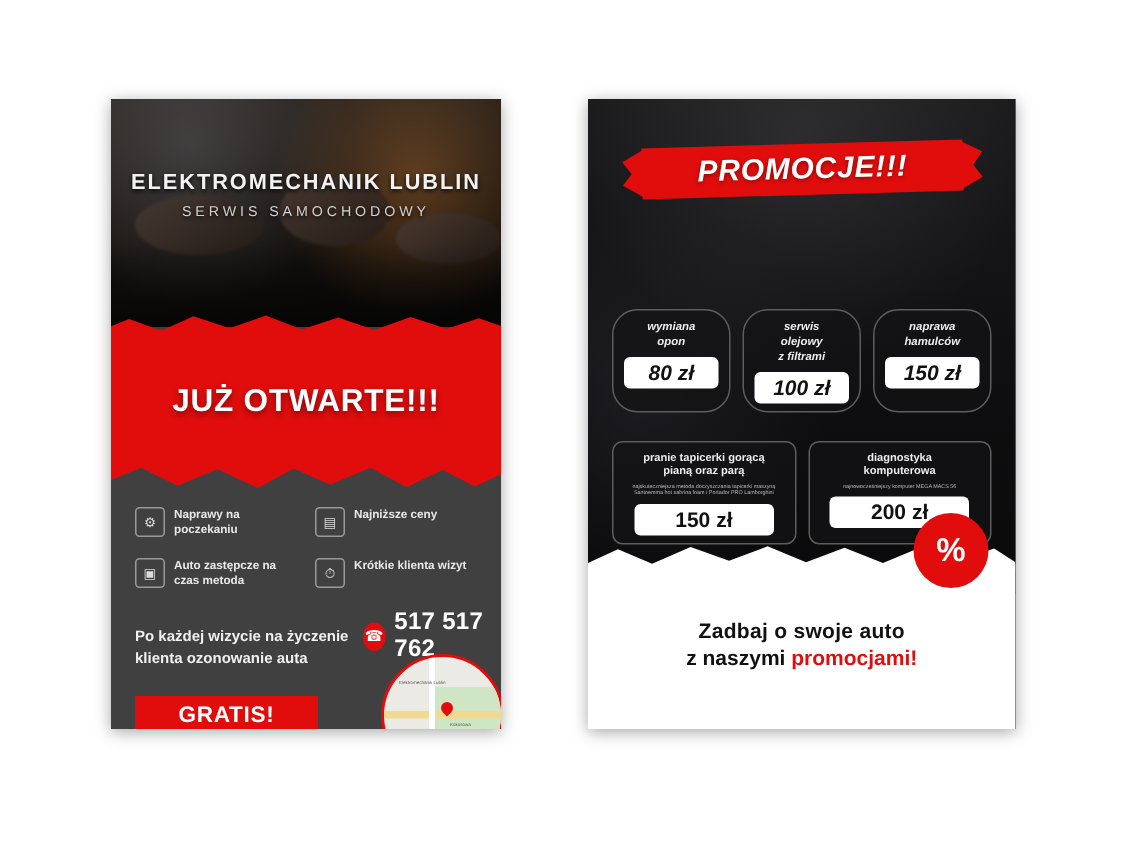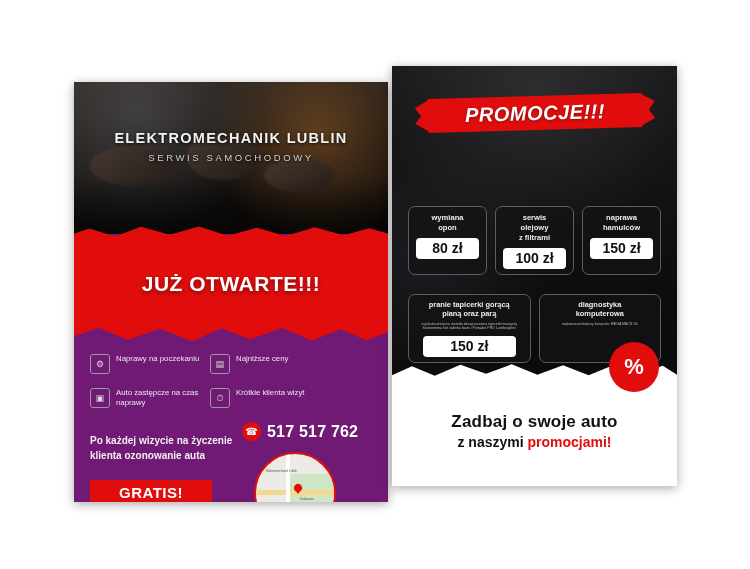--- a/index.html
+++ b/index.html
@@ -11,21 +11,21 @@
   }
   .stage{position:relative;width:750px;height:569px;}
 
   
   .flyer{
     position:absolute;
     background:#111;
     box-shadow:0 2px 10px rgba(0,0,0,.35);
     overflow:hidden;
   }
-  #flyer-left{left:74px;top:66px;width:314px;height:420px;background:#701a75;margin-top:16px;}
+  #flyer-left{left:74px;top:66px;width:260px;height:420px;background:#404040;}
   #flyer-right{left:392px;top:66px;width:285px;height:420px;background:#0d0d0d;}
 
   
   .l-photo{
     position:absolute;left:0;top:0;width:100%;height:152px;
     background:
       radial-gradient(circle at 78% 34%, rgba(255,150,60,.30) 0%, rgba(0,0,0,0) 42%),
       radial-gradient(circle at 20% 20%, rgba(120,120,130,.35) 0%, rgba(0,0,0,0) 45%),
       linear-gradient(170deg,#2c2722 0%, #15120f 55%, #0a0908 100%);
   }
@@ -76,21 +76,21 @@
   
   .features{
     position:absolute;left:16px;top:272px;width:243px;
     display:flex;flex-wrap:wrap;gap:4px 8px;z-index:5;
   }
   .feature{display:flex;align-items:flex-start;gap:6px;width:112px;min-height:30px;}
   .f-ico{
     width:18px;height:18px;flex:0 0 18px;border:1px solid #9a9a9a;border-radius:3px;
     display:flex;align-items:center;justify-content:center;color:#dcdcdc;font-size:9px;
   }
-  .f-txt{color:#e9e9e9;font-size:7.8px;line-height:1.25;font-weight:400;}
+  .f-txt{color:#e9e9e9;font-size:7.8px;line-height:1.25;font-weight:700;}
 
   .l-ozone{
     position:absolute;left:16px;top:352px;width:150px;z-index:5;
     color:#f0f0f0;font-size:10px;line-height:1.45;font-weight:bold;
   }
   .l-gratis{
     position:absolute;left:16px;top:398px;width:122px;height:24px;background:#e10d0d;
     display:flex;align-items:center;justify-content:center;z-index:5;
     color:#fff;font-size:15px;font-weight:bold;letter-spacing:.5px;
   }
@@ -153,22 +153,22 @@
   .promo-banner .spl-r{right:-13px;clip-path:polygon(0 0,0 100%,100% 74%,62% 50%,100% 24%);}
   .promo-banner span{
     color:#fff;font-size:20px;font-weight:bold;font-style:italic;letter-spacing:.5px;
     text-shadow:0 1px 3px rgba(0,0,0,.4);
   }
 
   .cards-row{
     position:absolute;left:16px;top:140px;width:253px;display:flex;gap:8px;z-index:5;
   }
   .card{
-    flex:1;border:1px solid #5d5d5d;border-radius:7px;padding:6px 4px 5px;
-    background:rgba(20,20,22,.72);display:flex;flex-direction:column;align-items:center;gap:5px;
+    flex:1;border:1px solid #5d5d5d;border-radius:17px;padding:6px 4px 5px;
+    background:rgba(20,20,22,.72);display:flex;flex-direction:column;align-items:center;gap:5px;font-style:italic;
   }
   .card .cap{color:#ededed;font-size:7.6px;font-weight:bold;text-align:center;line-height:1.3;}
   .card .price{
     background:#fff;border-radius:4px;width:92%;text-align:center;
     color:#111;font-size:14px;font-weight:bold;padding:2px 0 3px;
   }
   .cards-row2{
     position:absolute;left:16px;top:228px;width:253px;display:flex;gap:8px;z-index:5;
   }
   .card2{
@@ -207,21 +207,21 @@
     clip-path:polygon(0 72%,7% 34%,15% 74%,24% 28%,33% 66%,42% 26%,51% 70%,60% 30%,69% 72%,78% 28%,87% 66%,95% 32%,100% 70%,100% 100%,0 100%);
   }
   .pct-badge{
     position:absolute;right:18px;top:-34px;width:50px;height:50px;border-radius:50%;
     background:#e10d0d;display:flex;align-items:center;justify-content:center;
     color:#fff;font-size:22px;font-weight:bold;
   }
   .r-foot{
     position:absolute;left:0;top:36px;width:100%;text-align:center;
   }
-  .r-foot .l1{color:#111;font-size:17px;font-weight:bold;letter-spacing:.2px;}
+  .r-foot .l1{color:#111;font-size:14px;font-weight:bold;letter-spacing:.2px;}
   .r-foot .l2{color:#111;font-size:14px;font-weight:bold;margin-top:2px;}
   .r-foot .l2 em{color:#e10d0d;font-style:normal;}
 </style>
 </head>
 <body>
 
 <div class="stage">
 
   <div class="flyer" id="flyer-left">
 
@@ -243,21 +243,21 @@
       <div class="feature">
         <div class="f-ico">⚙</div>
         <div class="f-txt">Naprawy na poczekaniu</div>
       </div>
       <div class="feature">
         <div class="f-ico">▤</div>
         <div class="f-txt">Najniższe ceny</div>
       </div>
       <div class="feature">
         <div class="f-ico">▣</div>
-        <div class="f-txt">Auto zastępcze na czas naprawy</div>
+        <div class="f-txt">Auto zastępcze na czas metoda</div>
       </div>
       <div class="feature">
         <div class="f-ico">⏱</div>
         <div class="f-txt">Krótkie klienta wizyt</div>
       </div>
     </div>
 
     <div class="l-ozone">Po każdej wizycie na życzenie klienta ozonowanie auta</div>
     <div class="l-gratis">GRATIS!</div>
 
@@ -307,20 +307,21 @@
 
     <div class="cards-row2">
       <div class="card2">
         <div class="cap">pranie tapicerki gorącą<br>pianą oraz parą</div>
         <div class="sub">najskuteczniejsza metoda doczyszczania tapicerki maszyną Santoemma hot sabrina foam i Portador PRO Lamborghini</div>
         <div class="price">150 zł</div>
       </div>
       <div class="card2">
         <div class="cap">diagnostyka<br>komputerowa</div>
         <div class="sub">najnowocześniejszy komputer MEGA MACS 56</div>
+        <div class="price">200 zł</div>
       </div>
     </div>
 
     <div class="machine-a">
       <div class="lid"></div>
       <div class="body"></div>
       <div class="tank"></div>
       <div class="hose"></div>
       <div class="cart"></div>
       <div class="w1"></div>

